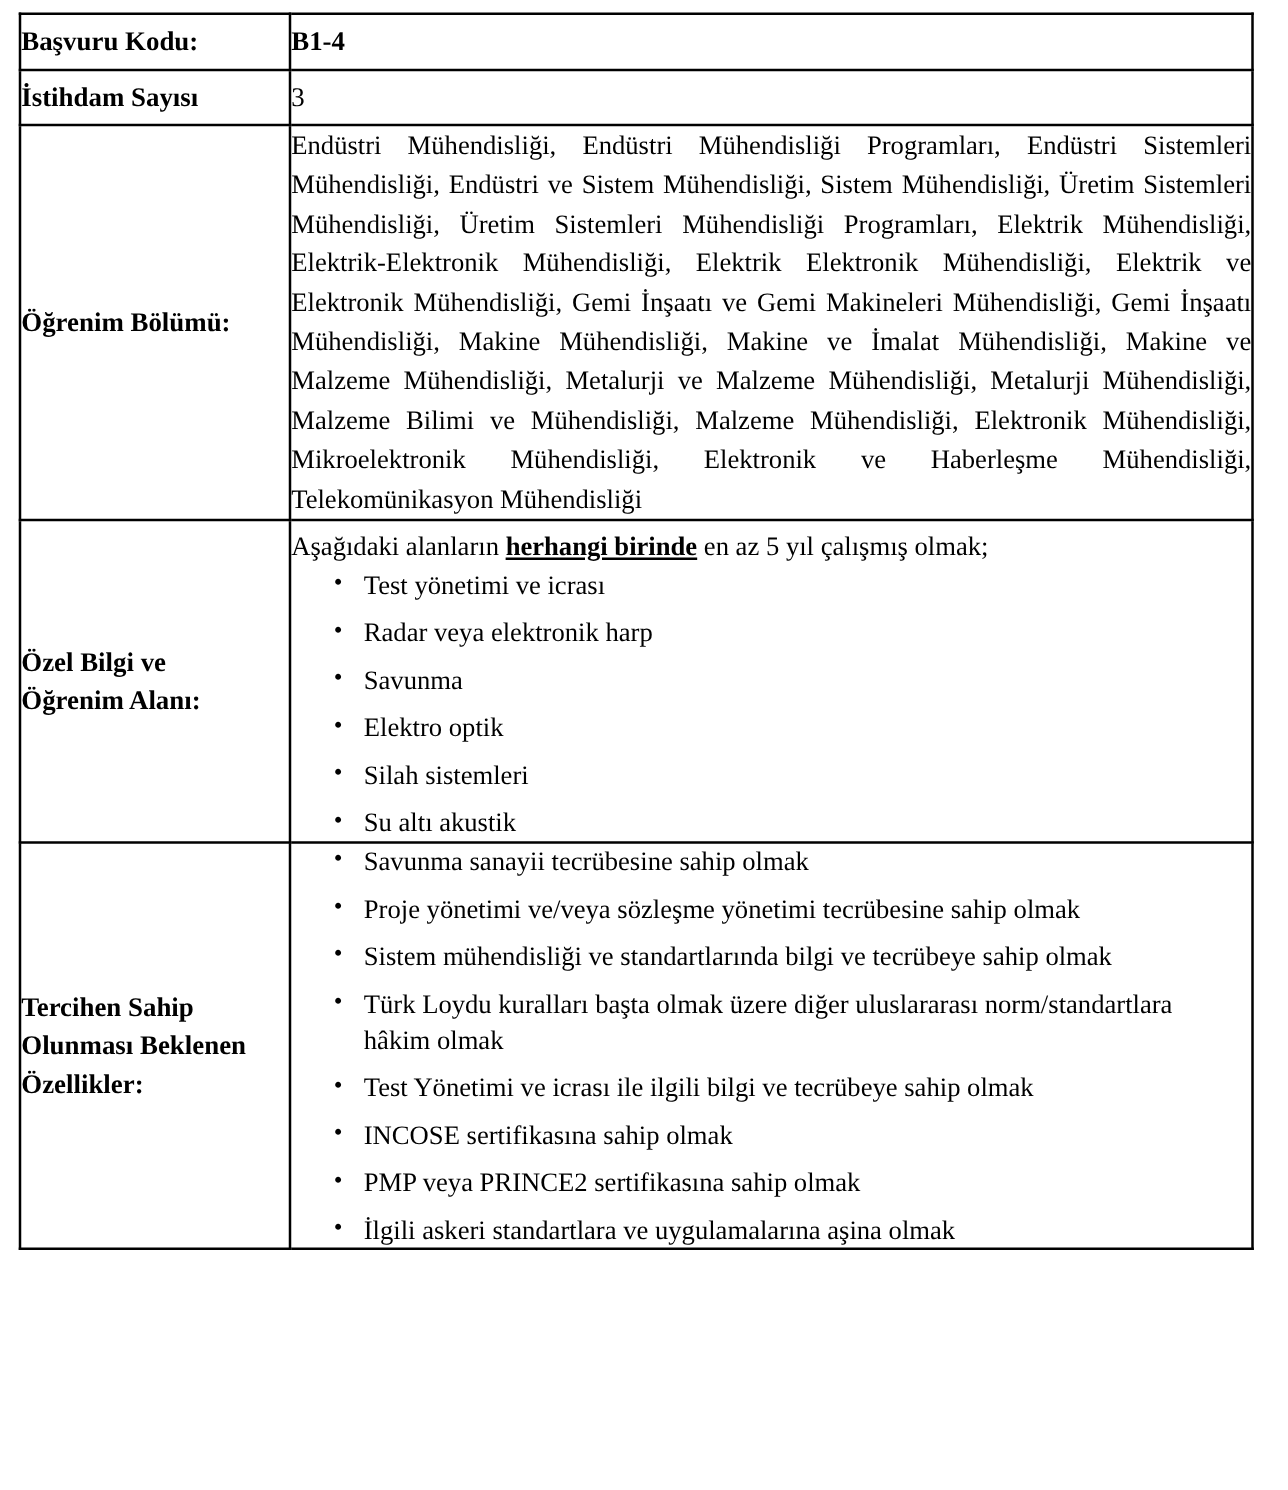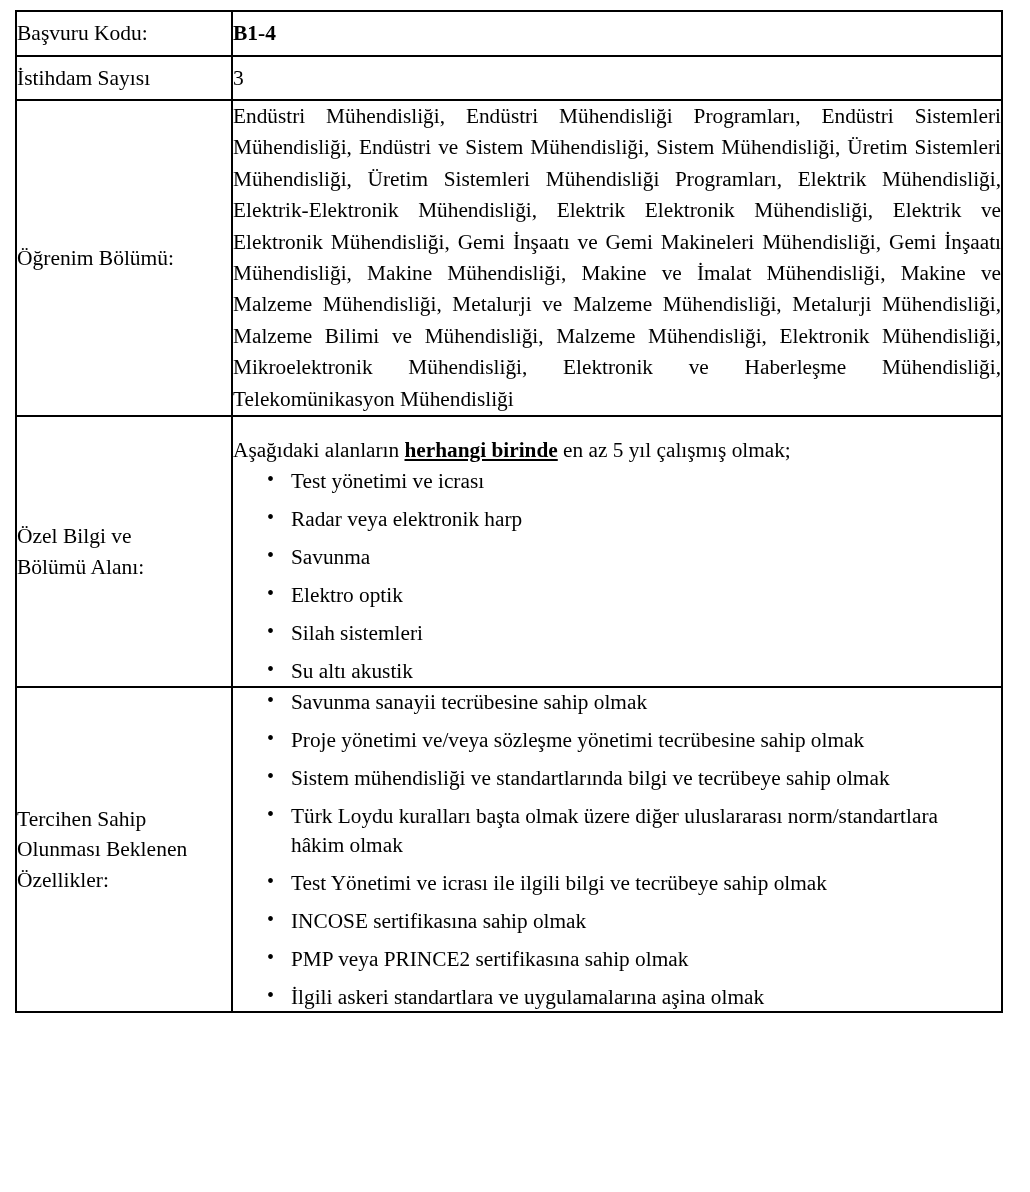--- a/index.html
+++ b/index.html
@@ -30,21 +30,21 @@
   }
   table.req-table td {
     border: 2px solid #000000;
     vertical-align: middle;
     padding: 0;
   }
   col.label-col { width: 216px; }
   col.value-col { width: 770px; }
 
   .label-cell {
-    font-weight: normal;
+    font-weight: bold;
     font-size: 21.5px;
     line-height: 1.42;
     padding: 7px 8px 7px 10px;
     vertical-align: middle;
   }
   .label-cell .lbl-line { display: block; white-space: nowrap; }
 
   .value-cell {
     font-size: 21.5px;
     line-height: 1.42;
@@ -65,21 +65,21 @@
     text-align: justify;
     text-justify: inter-word;
     hyphens: none;
     font-size: 21.3px;
     line-height: 1.475;
     padding: 9px 9px 9px 8px;
   }
 
   .intro-line {
     display: block;
-    margin: 18px 0 2px 0;
+    margin: 5px 0 2px 0;
     font-size: 21.3px;
     line-height: 1.42;
   }
   .intro-line .hl {
     font-weight: bold;
     text-decoration: underline;
   }
 
   ul.bullets {
     margin: 0;
@@ -131,21 +131,21 @@
       </tr>
 
       <tr>
         <td class="label-cell">Öğrenim Bölümü:</td>
         <td class="value-cell justified">Endüstri Mühendisliği, Endüstri Mühendisliği Programları, Endüstri Sistemleri Mühendisliği, Endüstri ve Sistem Mühendisliği, Sistem Mühendisliği, Üretim Sistemleri Mühendisliği, Üretim Sistemleri Mühendisliği Programları, Elektrik Mühendisliği, Elektrik-Elektronik Mühendisliği, Elektrik Elektronik Mühendisliği, Elektrik ve Elektronik Mühendisliği,  Gemi İnşaatı ve Gemi Makineleri Mühendisliği, Gemi İnşaatı Mühendisliği, Makine Mühendisliği, Makine ve İmalat Mühendisliği, Makine ve Malzeme Mühendisliği, Metalurji ve Malzeme Mühendisliği, Metalurji Mühendisliği, Malzeme Bilimi ve Mühendisliği, Malzeme Mühendisliği, Elektronik Mühendisliği, Mikroelektronik Mühendisliği,  Elektronik ve Haberleşme Mühendisliği, Telekomünikasyon Mühendisliği</td>
       </tr>
 
       <tr>
         <td class="label-cell">
           <span class="lbl-line">Özel Bilgi ve</span>
-          <span class="lbl-line">Bölümü Alanı:</span>
+          <span class="lbl-line">Öğrenim Alanı:</span>
         </td>
         <td class="value-cell cell-pad-special">
           <span class="intro-line"><span>Aşağıdaki alanların </span><span class="hl">herhangi birinde</span><span> en az 5 yıl çalışmış olmak;</span></span>
           <ul class="bullets">
             <li>Test yönetimi ve icrası</li>
             <li>Radar veya elektronik harp</li>
             <li>Savunma</li>
             <li>Elektro optik</li>
             <li>Silah sistemleri</li>
             <li>Su altı akustik</li>

